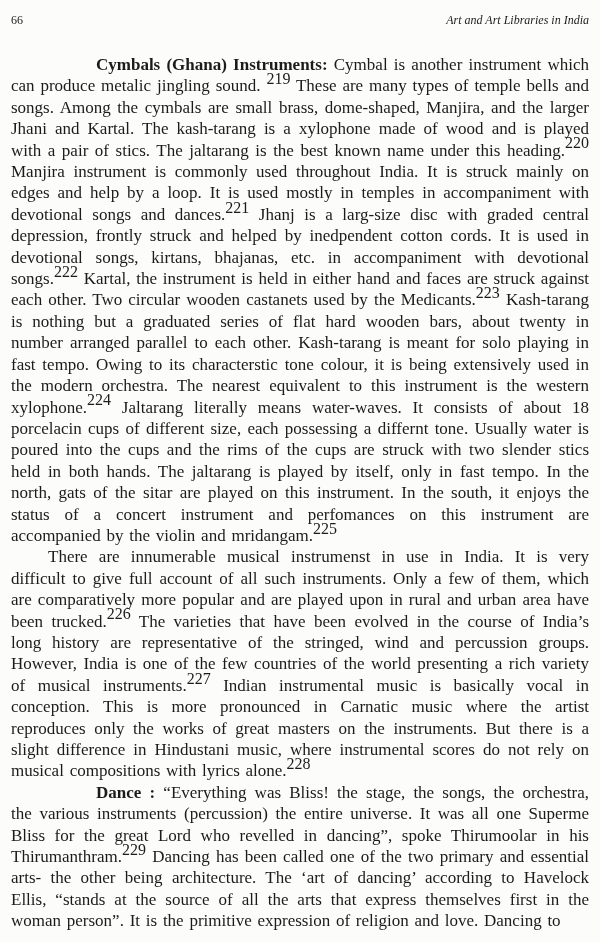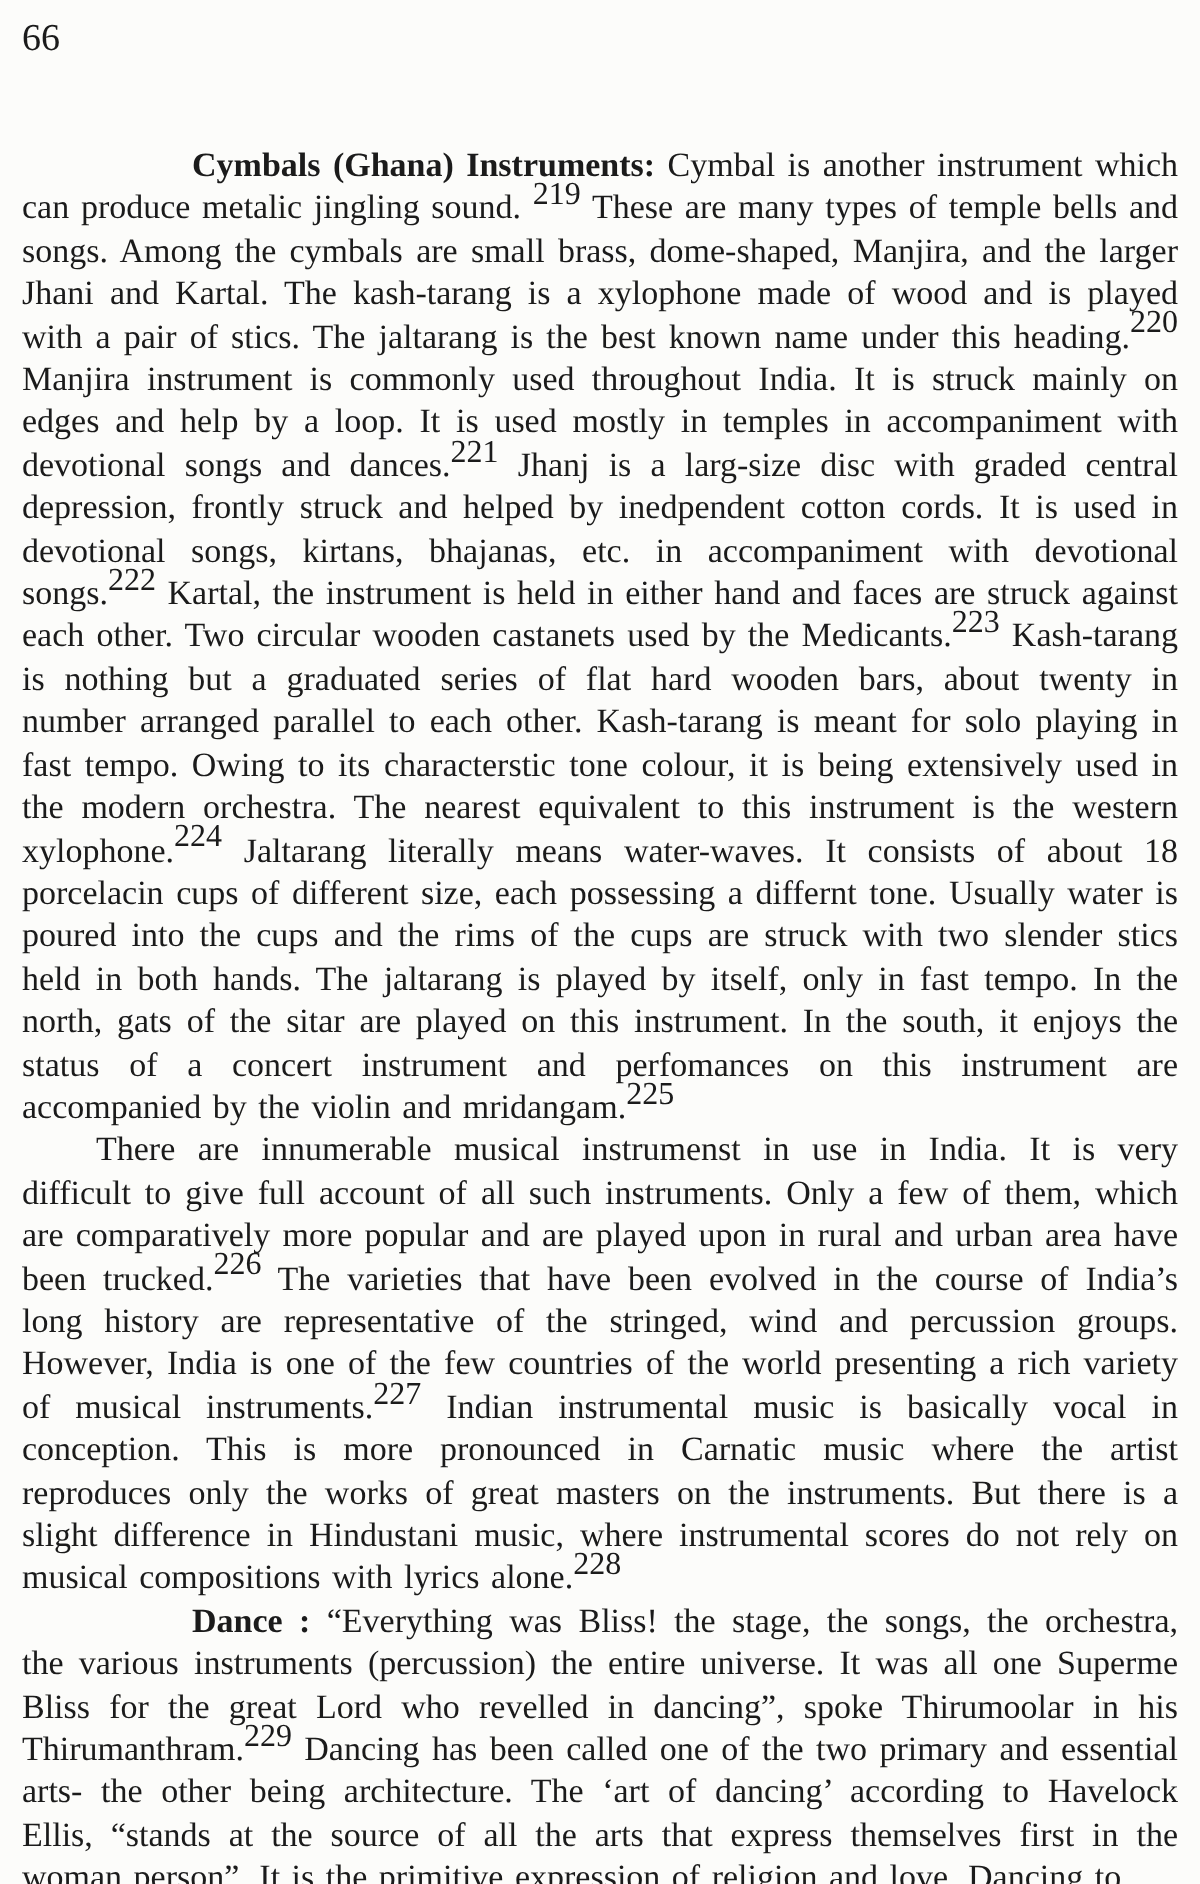--- a/index.html
+++ b/index.html
@@ -16,23 +16,23 @@
     background: #fcfcfa;
     color: #1b1b1b;
     font-family: "Liberation Serif", serif;
     padding: 10px 11px 0 11px;
     overflow: hidden;
   }
   .page-header {
     display: flex;
     justify-content: space-between;
     align-items: baseline;
-    font-size: 19px;
+    font-size: 12px;
     line-height: 20px;
-    margin-bottom: 42px;
+    margin-bottom: 24px;
   }
   .page-number {
     font-style: normal;
   }
   .running-title {
     font-style: italic;
   }
   .page-body p.para {
     margin: 0;
     font-size: 17px;
@@ -50,19 +50,20 @@
     position: relative;
     top: -0.45em;
   }
 </style>
 </head>
 <body>
 
 <div class="page">
   <header class="page-header">
     <span class="page-number">66</span>
+    <span class="running-title">Art and Art Libraries in India</span>
   </header>
   <main class="page-body">
       <p class="para"><span class="run-bold">Cymbals (Ghana) Instruments:</span><span class="run-normal"> Cymbal is another instrument which can produce metalic jingling sound. </span><sup class="footnote-ref">219</sup><span class="run-normal"> These are many types of temple bells and songs. Among the cymbals are small brass, dome-shaped, Manjira, and the larger Jhani and Kartal. The kash-tarang is a xylophone made of wood and is played with a pair of stics. The jaltarang is the best known name under this heading.</span><sup class="footnote-ref">220</sup><span class="run-normal"> Manjira instrument is commonly used throughout India. It is struck mainly on edges and help by a loop. It is used mostly in temples in accompaniment with devotional songs and dances.</span><sup class="footnote-ref">221</sup><span class="run-normal"> Jhanj is a larg-size disc with graded central depression, frontly struck and helped by inedpendent cotton cords. It is used in devotional songs, kirtans, bhajanas, etc. in accompaniment with devotional songs.</span><sup class="footnote-ref">222</sup><span class="run-normal"> Kartal, the instrument is held in either hand and faces are struck against each other. Two circular wooden castanets used by the Medicants.</span><sup class="footnote-ref">223</sup><span class="run-normal"> Kash-tarang is nothing but a graduated series of flat hard wooden bars, about twenty in number arranged parallel to each other. Kash-tarang is meant for solo playing in fast tempo. Owing to its characterstic tone colour, it is being extensively used in the modern orchestra. The nearest equivalent to this instrument is the western xylophone.</span><sup class="footnote-ref">224</sup><span class="run-normal"> Jaltarang literally means water-waves. It consists of about 18 porcelacin cups of different size, each possessing a differnt tone. Usually water is poured into the cups and the rims of the cups are struck with two slender stics held in both hands. The jaltarang is played by itself, only in fast tempo. In the north, gats of the sitar are played on this instrument. In the south, it enjoys the status of a concert instrument and perfomances on this instrument are accompanied by the violin and mridangam.</span><sup class="footnote-ref">225</sup></p>
       <p class="para"><span class="run-normal">There are innumerable musical instrumenst in use in India. It is very difficult to give full account of all such instruments. Only a few of them, which are comparatively more popular and are played upon in rural and urban area have been trucked.</span><sup class="footnote-ref">226</sup><span class="run-normal"> The varieties that have been evolved in the course of India’s long history are representative of the stringed, wind and percussion groups. However, India is one of the few countries of the world presenting a rich variety of musical instruments.</span><sup class="footnote-ref">227</sup><span class="run-normal"> Indian instrumental music is basically vocal in conception. This is more pronounced in Carnatic music where the artist reproduces only the works of great masters on the instruments. But there is a slight difference in Hindustani music, where instrumental scores do not rely on musical compositions with lyrics alone.</span><sup class="footnote-ref">228</sup></p>
       <p class="para"><span class="run-bold">Dance :</span><span class="run-normal"> “Everything was Bliss! the stage, the songs, the orchestra, the various instruments (percussion) the entire universe. It was all one Superme Bliss for the great Lord who revelled in dancing”, spoke Thirumoolar in his </span><span class="run-italic">Thirumanthram.</span><sup class="footnote-ref">229</sup><span class="run-normal"> Dancing has been called one of the two primary and essential arts- the other being architecture. The ‘art of dancing’ according to Havelock Ellis, “stands at the source of all the arts that express themselves first in the woman person”. It is the primitive expression of religion and love. Dancing to</span></p>
     </main>
 </div>
 
 </body></html>

